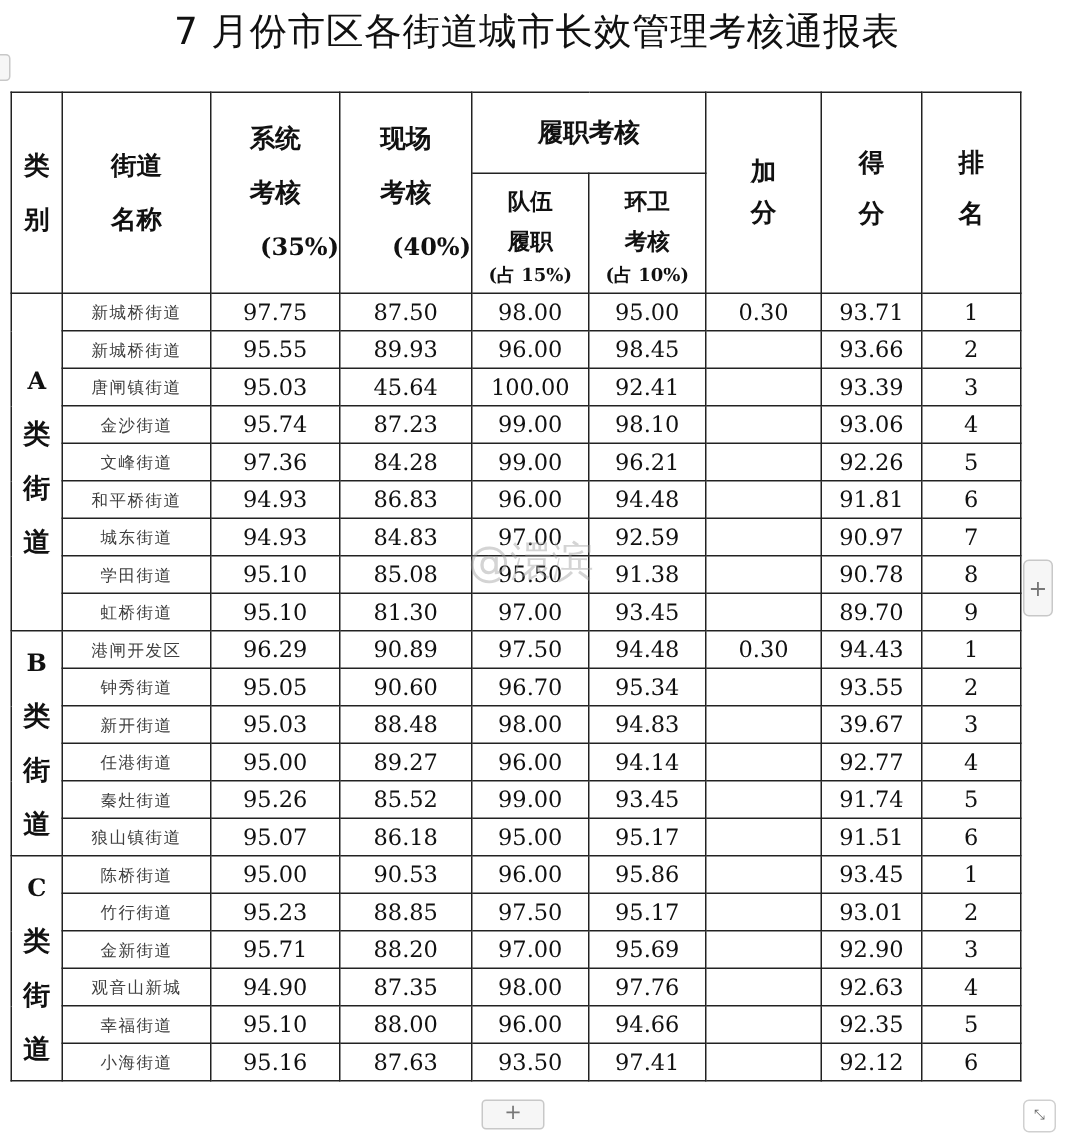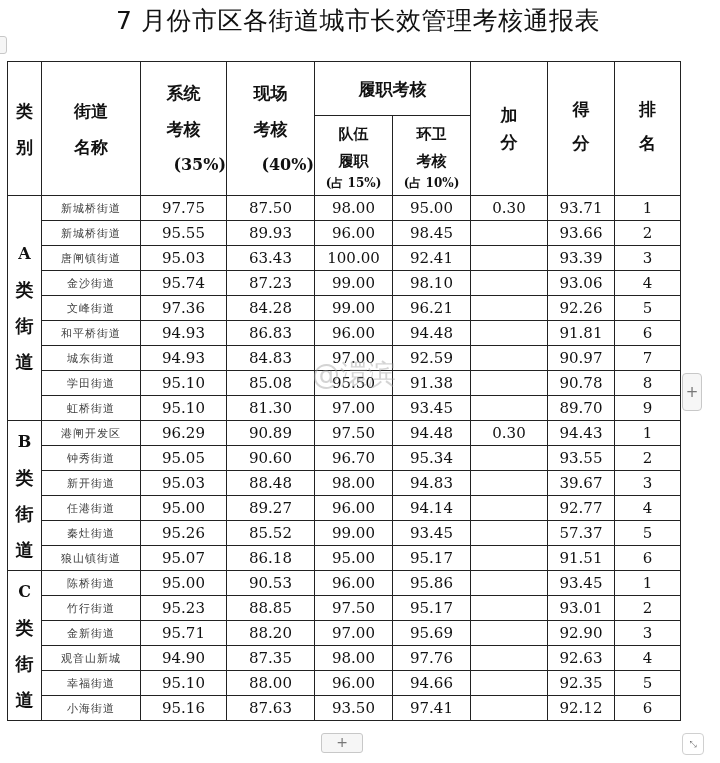--- a/index.html
+++ b/index.html
@@ -99,21 +99,21 @@
         <td>89.93</td>
         <td>96.00</td>
         <td>98.45</td>
         <td></td>
         <td>93.66</td>
         <td>2</td>
       </tr>
       <tr>
         <td class="name">唐闸镇街道</td>
         <td>95.03</td>
-        <td>63.43</td>
+        <td>45.64</td>
         <td>100.00</td>
         <td>92.41</td>
         <td></td>
         <td>93.39</td>
         <td>3</td>
       </tr>
       <tr>
         <td class="name">金沙街道</td>
         <td>95.74</td>
         <td>87.23</td>
@@ -219,21 +219,21 @@
         <td>92.77</td>
         <td>4</td>
       </tr>
       <tr>
         <td class="name">秦灶街道</td>
         <td>95.26</td>
         <td>85.52</td>
         <td>99.00</td>
         <td>93.45</td>
         <td></td>
-        <td>57.37</td>
+        <td>91.74</td>
         <td>5</td>
       </tr>
       <tr>
         <td class="name">狼山镇街道</td>
         <td>95.07</td>
         <td>86.18</td>
         <td>95.00</td>
         <td>95.17</td>
         <td></td>
         <td>91.51</td>

